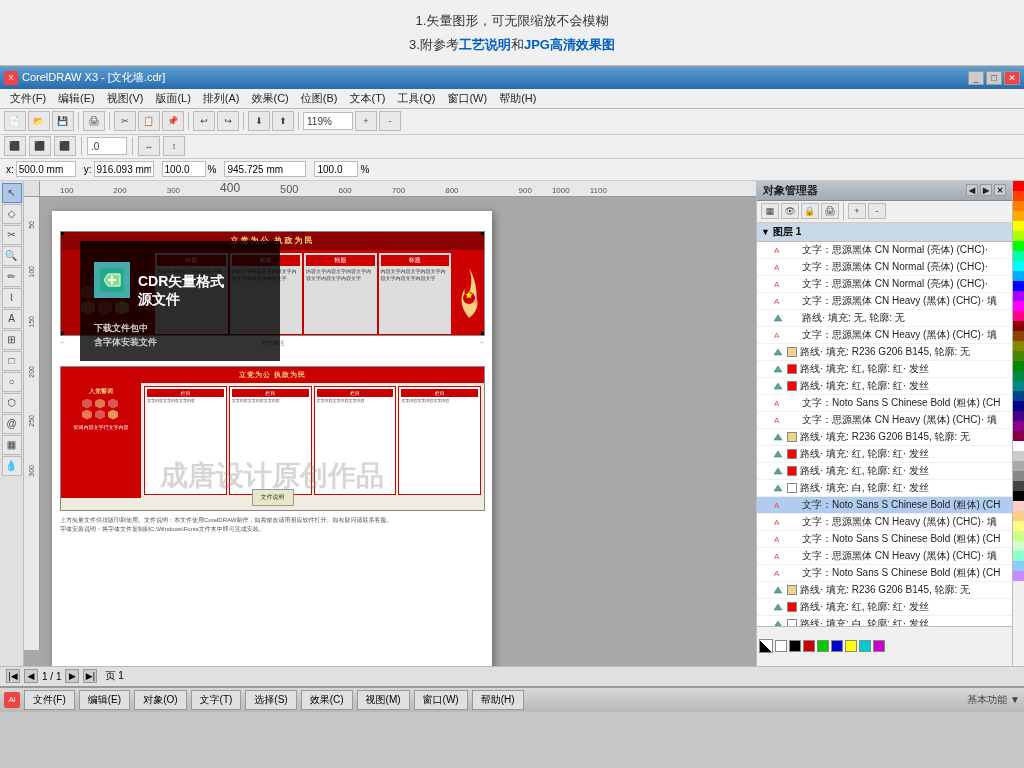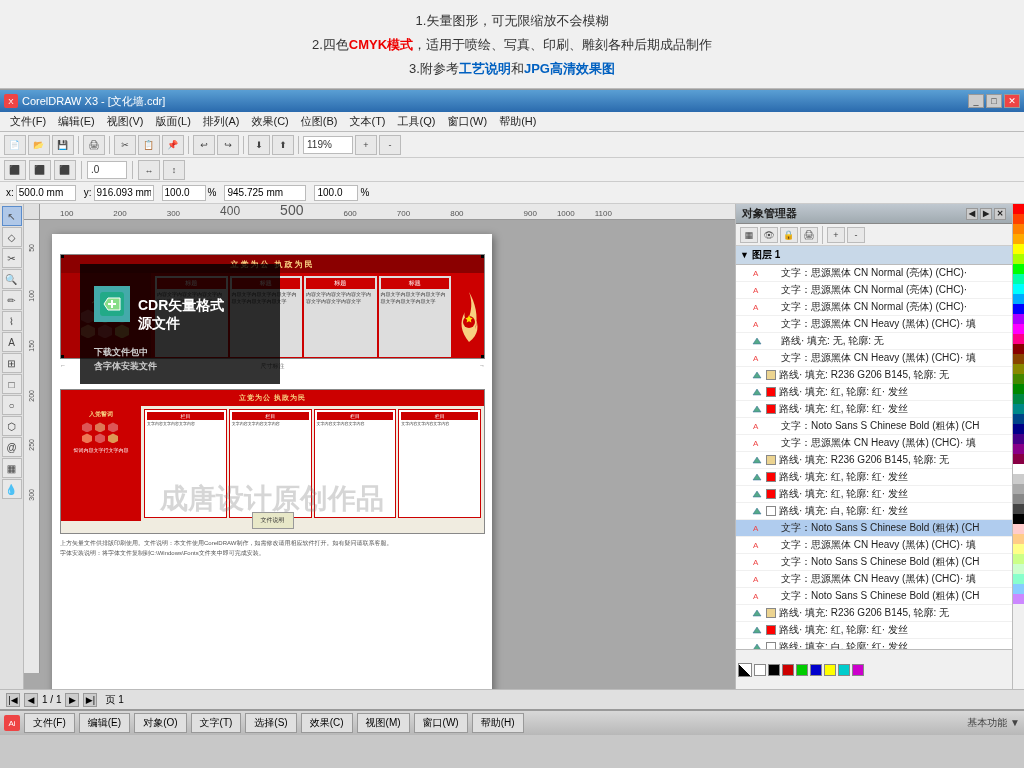--- a/index.html
+++ b/index.html
@@ -208,21 +208,21 @@
       color: rgba(120,120,120,0.3);
       font-size: 28px;
       font-weight: bold;
       white-space: nowrap;
       pointer-events: none;
       z-index: 5;
     }
 
     
     #right-panel {
-      width: 277px;
+      width: 256px;
       background: #e8e8e8;
       border-left: 1px solid #bbb;
       display: flex;
       flex-direction: column;
       flex-shrink: 0;
     }
 
     #obj-manager-title {
       background: linear-gradient(to bottom, #c0c8d0, #a0aaB0);
       height: 20px;
@@ -307,23 +307,20 @@
       flex-shrink: 0;
     }
     .page-nav-btn { width: 14px; height: 14px; background: #ccc; border: 1px solid #999; cursor: pointer; display: flex; align-items: center; justify-content: center; font-size: 9px; }
   </style>
 </head>
 <body>
 
 <div id="top-banner">
   <div class="banner-line">
     <span>1.矢量图形，可无限缩放不会模糊</span>
-  </div>
-  <div class="banner-line">
-    <span>2.四色</span><span class="red">CMYK模式</span><span>，适用于喷绘、写真、印刷、雕刻各种后期成品制作</span>
   </div>
   <div class="banner-line">
     <span>3.附参考</span><span class="blue">工艺说明</span><span>和</span><span class="blue">JPG高清效果图</span>
   </div>
 </div>
 
 <div id="cdr-window">
 
   <div id="title-bar">
     <div class="left">
@@ -425,21 +422,21 @@
       <div class="tool-btn">💧</div>
     </div>
 
     <div id="canvas-area">
       <div class="ruler-corner"></div>
       <div id="ruler-h">
         <span style="margin-left:20px;font-size:8px;color:#555">100</span>
         <span style="margin-left:40px;font-size:8px;color:#555">200</span>
         <span style="margin-left:40px;font-size:8px;color:#555">300</span>
         <span style="margin-left:40px;font-size:12px;color:#555">400</span>
-        <span style="margin-left:40px;font-size:14px;color:#555">500</span>
+        <span style="margin-left:40px;font-size:11px;color:#555">500</span>
         <span style="margin-left:40px;font-size:8px;color:#555">600</span>
         <span style="margin-left:40px;font-size:8px;color:#555">700</span>
         <span style="margin-left:40px;font-size:8px;color:#555">800</span>
         <span style="margin-left:60px;font-size:8px;color:#555">900</span>
         <span style="margin-left:20px;font-size:8px;color:#555">1000</span>
         <span style="margin-left:20px;font-size:8px;color:#555">1100</span>
       </div>
       <div id="ruler-v">
         <div style="height:20px"></div>
         <div style="writing-mode:vertical-rl;transform:rotate(180deg);font-size:7px;color:#555;margin:4px auto">50</div>

